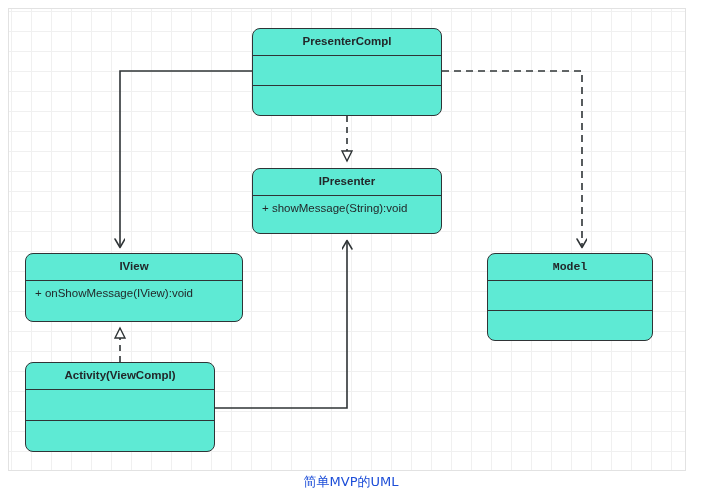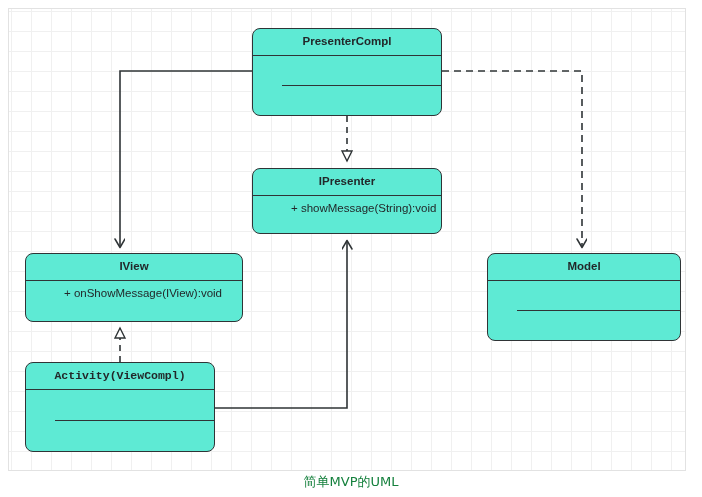--- a/index.html
+++ b/index.html
@@ -67,37 +67,36 @@
     border-bottom: 1.6px solid #2f3436;
     white-space: nowrap;
   }
   .uml-compartment {
     font-size: 11.5px;
     color: #22282a;
     padding: 6px 9px;
     line-height: 1.2;
     white-space: nowrap;
     overflow: hidden;
-    margin-left: 29px;
   }
   .uml-compartment.divided {
     border-bottom: 1.6px solid #2f3436;
   }
   .uml-compartment.grow {
     flex: 1 1 auto;
   }
   
   #caption {
     position: absolute;
     left: 0;
     top: 473px;
     width: 702px;
     text-align: center;
     font-size: 13px;
-    color: #15803d;
+    color: #1d4ed8;
     font-family: "DejaVu Sans", "Liberation Sans", sans-serif;
   }
 </style>
 </head>
 <body>
 
 <div id="page">
 
   <div id="canvas"></div>
 
@@ -141,27 +140,27 @@
   <div class="uml-class" style="left:252px; top:168px; width:190px; height:66px;">
     <div class="uml-title">IPresenter</div>
     <div class="uml-compartment grow">+ showMessage(String):void</div>
   </div>
 
   <div class="uml-class" style="left:25px; top:253px; width:218px; height:69px;">
     <div class="uml-title">IView</div>
     <div class="uml-compartment grow">+ onShowMessage(IView):void</div>
   </div>
 
-  <div class="uml-class" style="left:25px; top:362px; width:190px; height:90px;font-family:Liberation Mono, monospace;">
+  <div class="uml-class" style="left:25px; top:362px; width:190px; height:90px;">
     <div class="uml-title">Activity(ViewCompl)</div>
     <div class="uml-compartment divided grow"></div>
     <div class="uml-compartment grow"></div>
   </div>
 
-  <div class="uml-class" style="left:487px; top:253px; width:194px; height:88px;">
+  <div class="uml-class" style="left:487px; top:253px; width:166px; height:88px;font-family:Liberation Mono, monospace;">
     <div class="uml-title">Model</div>
     <div class="uml-compartment divided grow"></div>
     <div class="uml-compartment grow"></div>
   </div>
 
   <div id="caption">简单MVP的UML</div>
 
 </div>
 
 </body></html>

